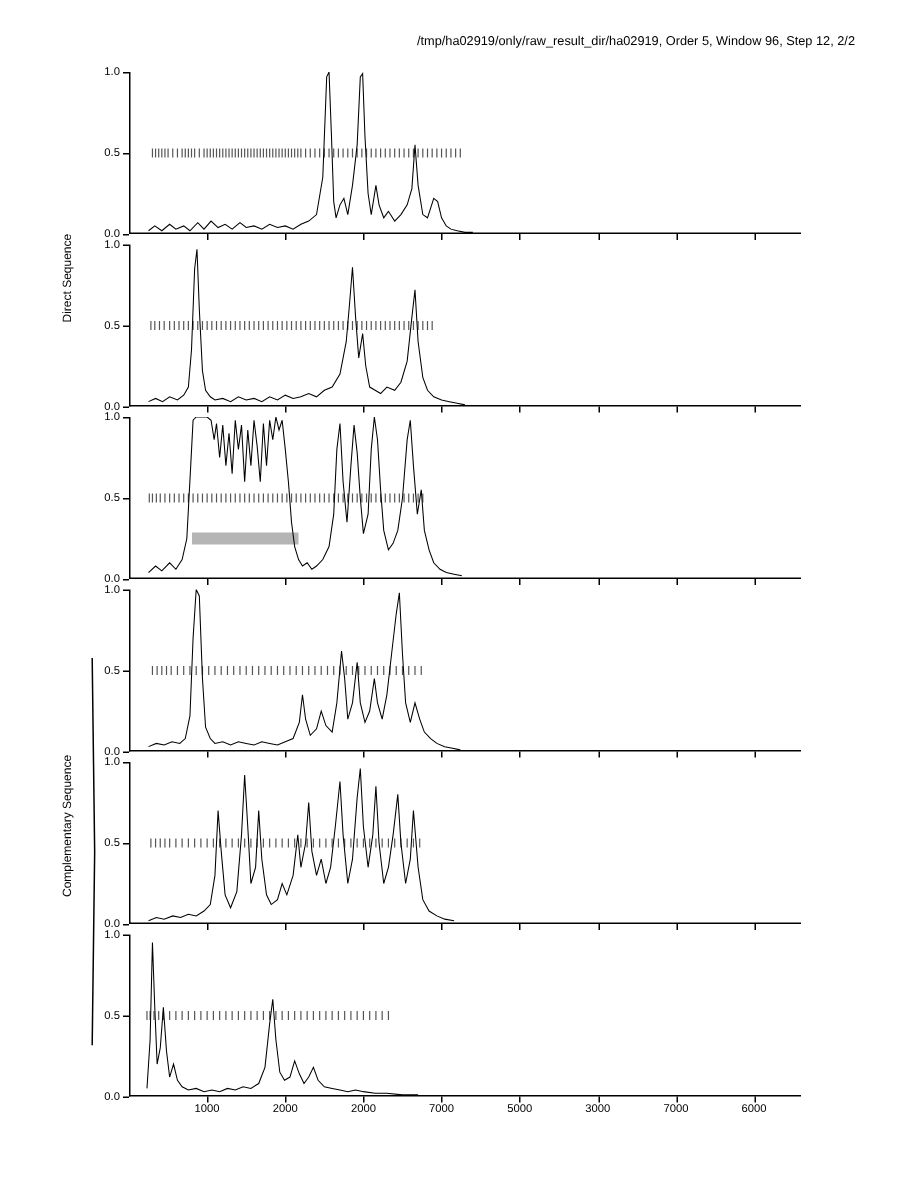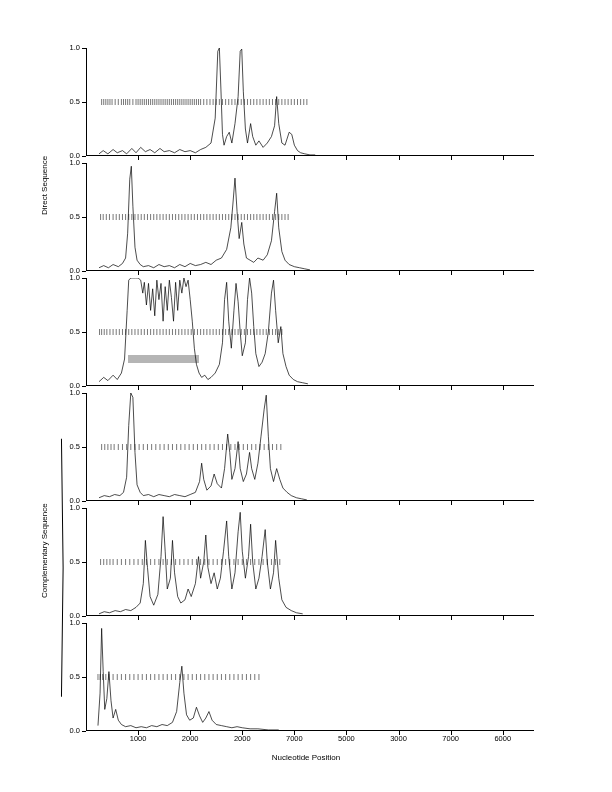--- a/index.html
+++ b/index.html
@@ -111,25 +111,25 @@
   .graybar {
     position: absolute;
     background: #b5b5b5;
   }
 </style>
 </head>
 <body>
 
 <div id="page">
 
+  <div id="title">/tmp/ha02919/only/raw_result_dir/ha02919, Order 5, Window 96, Step 12, 2/2</div>
 
   <div class="ylabel" id="ylabel-top" style="left: 40px; top: 215.4px;">Direct Sequence</div>
   <div class="ylabel" id="ylabel-bottom" style="left: 40px; top: 598.2px;">Complementary Sequence</div>
 
-  <div class="xlabel" id="xlabel" style="top: 753px;">Nucleotide Position</div>
 
   <div class="brace" id="brace-top" style="left: 60px; top: 48px; height: 338px; font-size: 12px; line-height: 338px; transform: scaleY(24.1429); transform-origin: 0px 0px;">⟩</div>
   <div class="brace" id="brace-bottom" style="left: 60px; top: 393px; font-size: 12px; line-height: 14px; transform: scaleY(24.1429); transform-origin: 0px 0px;">⟩</div>
 
 <div class="panel" style="top: 48px; height: 108px;">
       <div class="axis-line yaxis"></div>
       <div class="axis-line xaxis"></div>
       <div class="ytick" style="top: 108px;"></div>
       <div class="ytlabel" style="top: 108px;">0.0</div>
       <div class="ytick" style="top: 54px;"></div>

